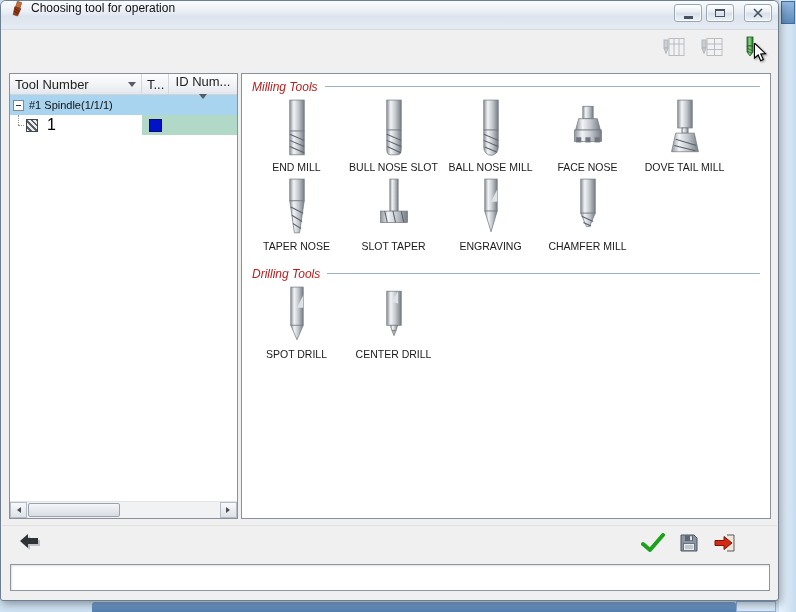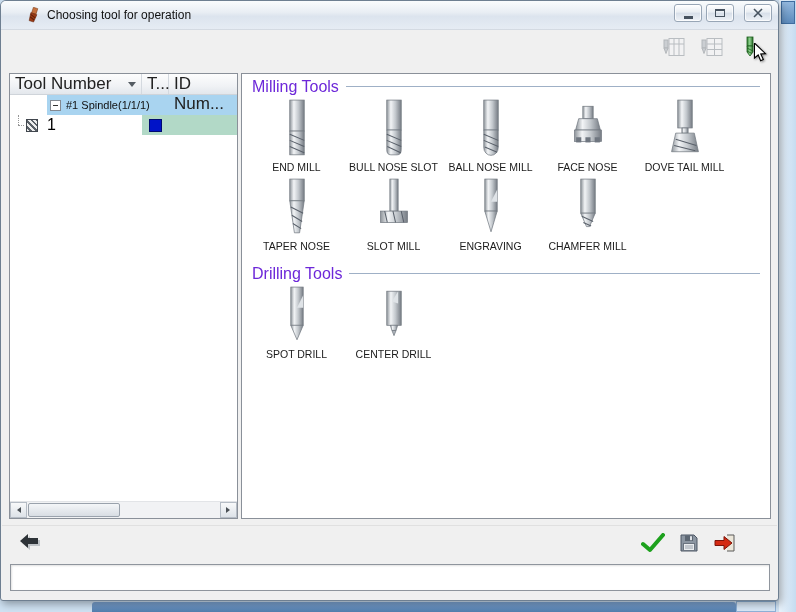--- a/index.html
+++ b/index.html
@@ -16,22 +16,22 @@
   .bg-bottom-bar { position:absolute; left:92px; top:602px; width:644px; height:10px;
               background: linear-gradient(#7ea5d3,#527eae); border-radius:3px 3px 0 0; }
   .bg-bottom-box { position:absolute; left:736px; top:601px; width:40px; height:11px;
               background:#d9e8f7; border:1px solid #8fb2d8; }
 
   
   .window { position:absolute; left:0; top:0; width:779px; height:601px;
             background:#f0f0f0; border:1px solid #6e7f91; border-radius:6px 6px 3px 3px;
             box-shadow: 2px 3px 8px rgba(0,0,0,.35); overflow:hidden; }
 
-  .titlebar { position:relative; height:29px; display:flex; align-items:center; gap:6px;
-              padding-left:24px;
+  .titlebar { position:relative; height:29px; display:flex; gap:6px;
+              padding-left:8px;
               background: linear-gradient(180deg,#fafcfd 0%,#e9eef4 40%,#dce4ee 55%,#e6ecf4 100%);
               border-bottom:1px solid #d4dae2; }
   .title { font-size:12px; color:#111; }
 
   .win-controls { position:absolute; top:3px; right:6px; display:flex; }
   .win-btn { width:28px; height:18px; margin-left:4px; border:1px solid #98a6b6; border-radius:3px;
              background: linear-gradient(#ffffff,#e9eef3 45%,#d7dfe9 50%,#eef2f7);
              display:flex; align-items:center; justify-content:center; cursor:default;
              box-shadow: inset 0 0 0 1px rgba(255,255,255,.75); }
   .win-btn.close { margin-left:10px; }
@@ -44,25 +44,25 @@
   .tb-btn.disabled { opacity:.55; }
   .cursor { position:absolute; left:752px; top:42px; z-index:20; filter: drop-shadow(1px 1px 1px rgba(0,0,0,.4)); }
 
   
   .left-panel { position:absolute; left:8px; top:72px; width:229px; height:446px;
                 background:#fff; border:1px solid #8a9099; }
   .tbl-header { display:flex; height:21px;
                 background: linear-gradient(#fdfdfd,#f0f2f5 60%,#e3e7ec);
                 border-bottom:1px solid #cfd4da; }
   .th { display:flex; align-items:center; justify-content:space-between; padding:0 5px;
-        border-right:1px solid #d4d9df; font-size:17px; color:#222; }
+        border-right:1px solid #d4d9df; font-size:13px; color:#222; }
   .th.c1 { width:132px; } .th.c2 { width:27px; } .th.c3 { width:68px; border-right:none;flex-direction:column; }
   .sort { width:0; height:0; border:4px solid transparent; border-top:5px solid #555c63; margin-top:5px; }
 
-  .row { height:20px; display:flex; align-items:center; font-size:11px; color:#111;margin-left:37px; }
+  .row { height:20px; display:flex; align-items:center; font-size:11px; color:#111; }
   .row.sel { background:#a9d4f0; }
   .expander { width:11px; height:11px; border:1px solid #848a92; background:#fff;
               margin:0 5px 0 3px; position:relative; flex:0 0 auto; }
   .expander .minus { position:absolute; left:2px; top:4px; width:5px; height:1px; background:#333; }
 
   .row2 { height:20px; display:flex; }
   .cell-c1 { width:132px; display:flex; align-items:center; position:relative; }
   .cell-c1::before { content:""; position:absolute; left:8px; top:0; height:10px; border-left:1px dotted #969696; }
   .cell-c1::after  { content:""; position:absolute; left:8px; top:10px; width:6px; border-top:1px dotted #969696; }
   .hatch { width:12px; height:13px; margin-left:16px; border:1px solid #40464d; flex:0 0 auto;
@@ -80,21 +80,21 @@
   .arr-l { width:0; height:0; border:3px solid transparent; border-right:4px solid #4a5056; margin-right:2px; }
   .arr-r { width:0; height:0; border:3px solid transparent; border-left:4px solid #4a5056; margin-left:2px; }
   .sthumb { width:92px; height:14px; margin:0 1px; background: linear-gradient(#f4f6f8,#d8dde3);
             border:1px solid #9aa2ac; border-radius:2px; }
   .strack { flex:1; }
 
   
   .right-panel { position:absolute; left:240px; top:72px; width:530px; height:446px;
                  background:#fff; border:1px solid #8a9099; padding-top:3px; overflow:hidden; }
   .group-header { display:flex; align-items:center; margin:2px 10px 0 10px; height:15px; }
-  .gtitle { color:#6d28d9; font-size:16px; white-space:nowrap; }
+  .gtitle { color:#b91c1c; font-size:12px; white-space:nowrap;font-style:italic; }
   .gline { flex:1; height:1px; background:#9fb0c6; margin-left:7px; }
   .gheader-drill { margin-top:14px; }
 
   .tool-row { display:flex; margin:4px 0 0 6px; }
   .tool-cell { width:97px; display:flex; flex-direction:column; align-items:center; cursor:pointer; }
   .tool-img { width:50px; height:62px; }
   .tool-label { font-size:10.5px; color:#1b1b1b; margin-top:1px; white-space:nowrap; }
 
   
   .footer { position:absolute; left:1px; right:1px; top:524px; height:34px; border-top:1px solid #e0e0e0; }
@@ -298,21 +298,21 @@
             <path d="M14,29 L26,35 M15,37 L25,43 M16,45 L24,50" stroke="#59606a" stroke-width="1" fill="none"></path>
           </svg>
           <span class="tool-label">TAPER NOSE</span>
         </div>
         <div class="tool-cell">
           <svg class="tool-img" viewBox="0 0 40 60">
             <rect x="16" y="2" width="8" height="31" fill="url(#g-metal)" stroke="#70777f" stroke-width="0.7"></rect>
             <rect x="7" y="33" width="26" height="11" fill="url(#g-metal)" stroke="#70777f" stroke-width="0.7"></rect>
             <path d="M11,33 l2.5,11 M19,33 l2.5,11 M27,33 l2.5,11" stroke="#59606a" stroke-width="1" fill="none"></path>
           </svg>
-          <span class="tool-label">SLOT MILL</span>
+          <span class="tool-label">SLOT TAPER</span>
         </div>
         <div class="tool-cell">
           <svg class="tool-img" viewBox="0 0 40 60">
             <rect x="14" y="2" width="12" height="31" fill="url(#g-metal)" stroke="#70777f" stroke-width="0.7"></rect>
             <path d="M26,12 L20,24 L26,24 z" fill="#dfe3e7"></path>
             <path d="M14,33 h12 l-6,20 z" fill="url(#g-metal)" stroke="#70777f" stroke-width="0.7"></path>
           </svg>
           <span class="tool-label">ENGRAVING</span>
         </div>
         <div class="tool-cell">

